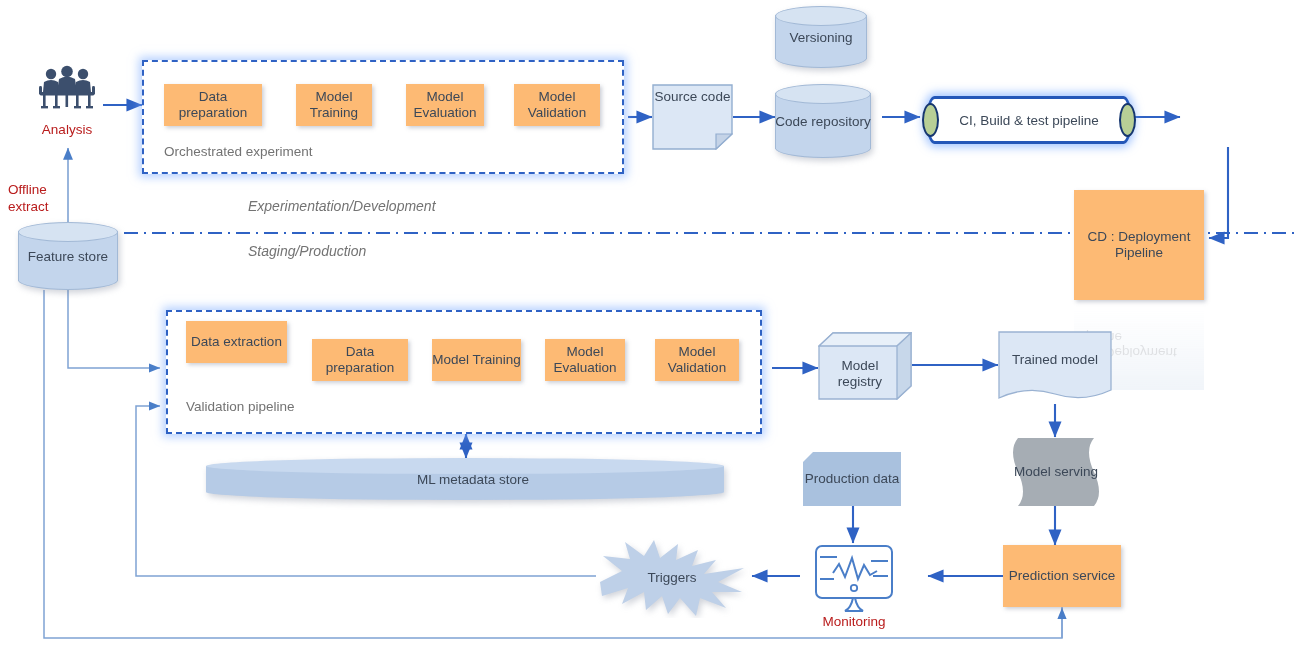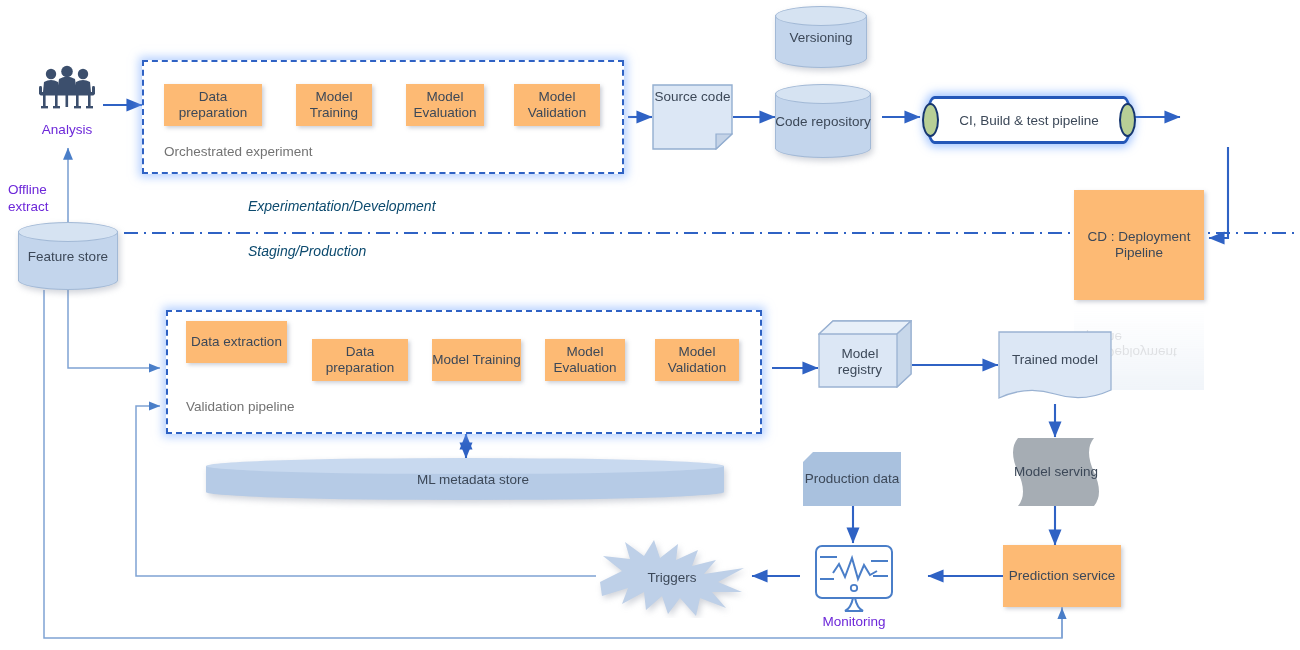--- a/index.html
+++ b/index.html
@@ -4,22 +4,22 @@
 <style>
   html,body{margin:0;padding:0;background:#ffffff;}
   body{width:1300px;height:650px;position:relative;overflow:hidden;
        font-family:"Liberation Sans","DejaVu Sans",sans-serif;color:#3c4858;}
   #stage{position:absolute;inset:0;width:1300px;height:650px;}
   svg.layer{position:absolute;left:0;top:0;width:1300px;height:650px;overflow:visible;}
   svg.layer.under{z-index:1}
   .node{position:absolute;z-index:3;box-sizing:border-box;display:flex;
         align-items:center;justify-content:center;text-align:center;
         font-size:13.5px;line-height:1.18;color:#3c4858;}
-  .lbl{position:absolute;z-index:4;font-size:13.5px;line-height:1.2;color:#6d28d9;}
-  .lbl.italic{font-style:italic;font-size:14px;color:#0c4a6e;}
+  .lbl{position:absolute;z-index:4;font-size:13.5px;line-height:1.2;color:#b91c1c;}
+  .lbl.italic{font-style:italic;font-size:14px;color:#737373;}
   
   .box{background:#fdba74;box-shadow:2px 2px 4px rgba(120,130,150,.38);}
   
   .dashbox{position:absolute;z-index:2;border:2.5px dashed #2f62c4;background:#ffffff;
            box-shadow:0 0 9px 3px rgba(120,170,255,.55);}
   .dashbox-label{position:absolute;z-index:4;font-size:13.5px;color:#737373;}
   
   .tube{position:absolute;z-index:3;background:#ffffff;border:3px solid #2457b8;
         border-radius:10px/28px;box-shadow:0 0 10px 3px rgba(110,165,255,.65);
         display:flex;align-items:center;justify-content:center;font-size:13.5px;}
@@ -210,21 +210,21 @@
   <div class="node box" style="left:545px;top:339px;width:80px;height:42px">Model Evaluation</div>
   <div class="node box" style="left:655px;top:339px;width:84px;height:42px">Model Validation</div>
 
   <div class="disc" style="left:206px;top:458px;width:518px;height:42px">
     <div class="bot"></div>
     <div class="body"></div>
     <div class="top"></div>
     <div class="txt">ML metadata  store</div>
   </div>
 
-  <div class="node" style="left:818px;top:320px;width:94px;height:74px">
+  <div class="node" style="left:818px;top:332px;width:94px;height:74px">
     <svg viewBox="0 0 94 68" width="94" height="68" style="position:absolute;inset:0">
       <path d="M1,14 L15,1 H93 V54 L79,67 H1 Z" fill="#dce7f5" stroke="#9ab2d2" stroke-width="1.3"></path>
       <path d="M1,14 L15,1 H93 L79,14 Z" fill="#e8f0f9" stroke="#9ab2d2" stroke-width="1.3"></path>
       <path d="M79,14 L93,1 V54 L79,67 Z" fill="#c7d7ea" stroke="#9ab2d2" stroke-width="1.3"></path>
     </svg>
     <span style="position:relative;z-index:2;padding-top:10px;padding-right:10px">Model registry</span>
   </div>
 
   <div class="node" style="left:998px;top:330px;width:114px;height:74px">
     <svg viewBox="0 0 114 74" width="114" height="74" style="position:absolute;inset:0">

